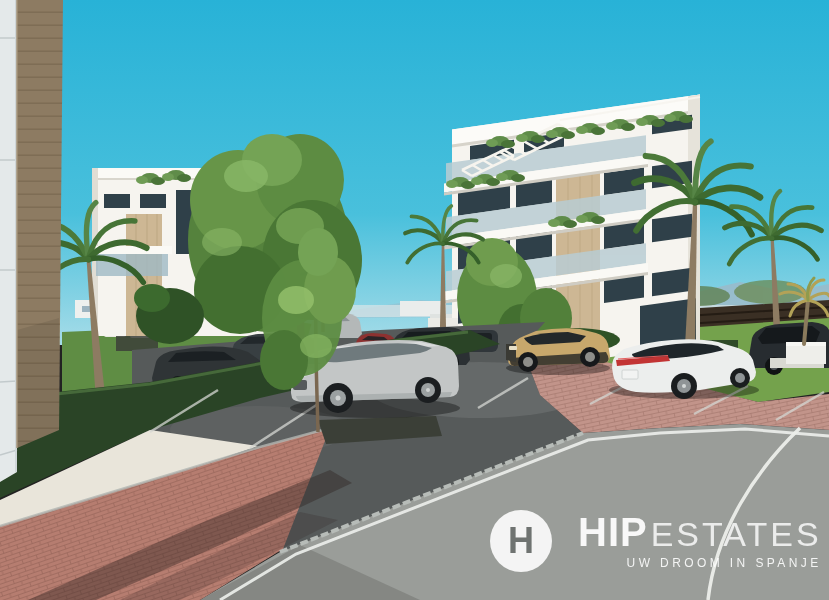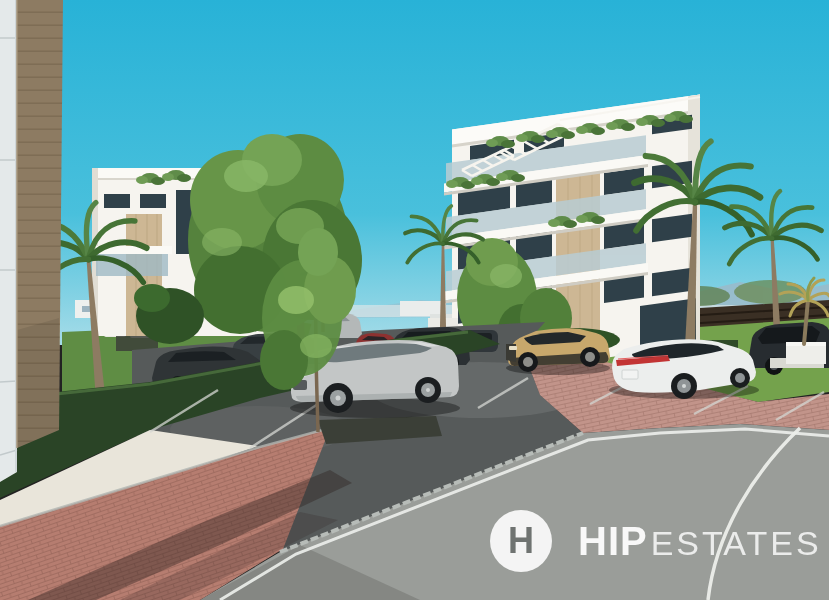--- a/index.html
+++ b/index.html
@@ -386,15 +386,16 @@
 </svg>
 
 <div class="wm">
   <div class="wm-badge">
     <span class="wm-h">H</span>
   </div>
   <div class="wm-text">
     <div class="wm-brand">
       <span class="wm-hip">HIP</span><span class="wm-est">ESTATES</span>
     </div>
+    <div class="wm-tag">UW DROOM IN SPANJE</div>
   </div>
 </div>
 </div>
 
 </body></html>

